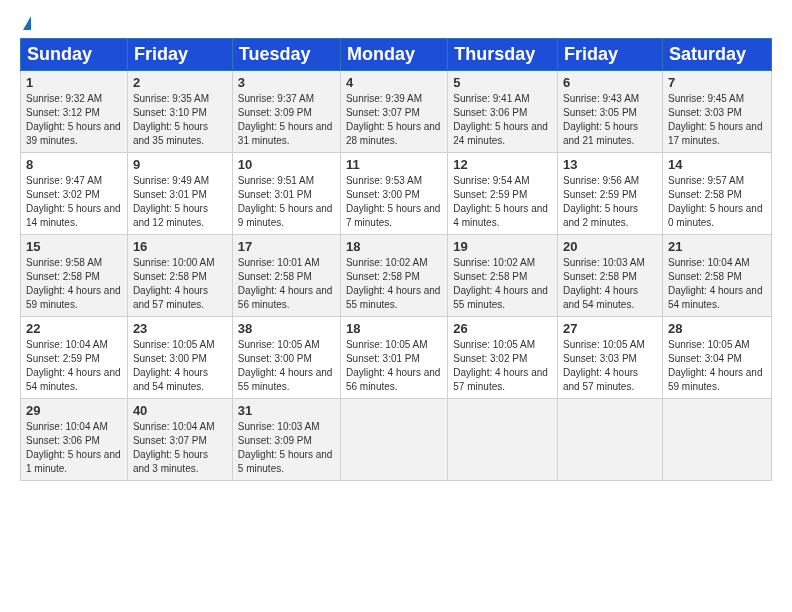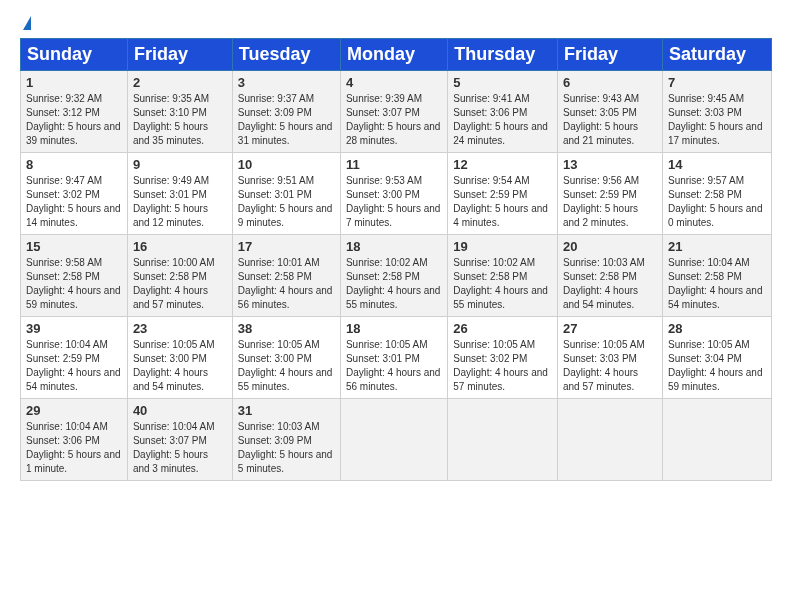--- a/index.html
+++ b/index.html
@@ -138,21 +138,21 @@
       <tr>
         <td><span class="day-number">15</span><span class="cell-text">Sunrise: 9:58 AM<br>Sunset: 2:58 PM<br>Daylight: 4 hours and 59 minutes.</span></td>
         <td><span class="day-number">16</span><span class="cell-text">Sunrise: 10:00 AM<br>Sunset: 2:58 PM<br>Daylight: 4 hours and 57 minutes.</span></td>
         <td><span class="day-number">17</span><span class="cell-text">Sunrise: 10:01 AM<br>Sunset: 2:58 PM<br>Daylight: 4 hours and 56 minutes.</span></td>
         <td><span class="day-number">18</span><span class="cell-text">Sunrise: 10:02 AM<br>Sunset: 2:58 PM<br>Daylight: 4 hours and 55 minutes.</span></td>
         <td><span class="day-number">19</span><span class="cell-text">Sunrise: 10:02 AM<br>Sunset: 2:58 PM<br>Daylight: 4 hours and 55 minutes.</span></td>
         <td><span class="day-number">20</span><span class="cell-text">Sunrise: 10:03 AM<br>Sunset: 2:58 PM<br>Daylight: 4 hours and 54 minutes.</span></td>
         <td><span class="day-number">21</span><span class="cell-text">Sunrise: 10:04 AM<br>Sunset: 2:58 PM<br>Daylight: 4 hours and 54 minutes.</span></td>
       </tr>
       <tr>
-        <td><span class="day-number">39</span><span class="cell-text">Sunrise: 10:04 AM<br>Sunset: 2:59 PM<br>Daylight: 4 hours and 54 minutes.</span></td>
+        <td><span class="day-number">22</span><span class="cell-text">Sunrise: 10:04 AM<br>Sunset: 2:59 PM<br>Daylight: 4 hours and 54 minutes.</span></td>
         <td><span class="day-number">23</span><span class="cell-text">Sunrise: 10:05 AM<br>Sunset: 3:00 PM<br>Daylight: 4 hours and 54 minutes.</span></td>
         <td><span class="day-number">38</span><span class="cell-text">Sunrise: 10:05 AM<br>Sunset: 3:00 PM<br>Daylight: 4 hours and 55 minutes.</span></td>
         <td><span class="day-number">18</span><span class="cell-text">Sunrise: 10:05 AM<br>Sunset: 3:01 PM<br>Daylight: 4 hours and 56 minutes.</span></td>
         <td><span class="day-number">26</span><span class="cell-text">Sunrise: 10:05 AM<br>Sunset: 3:02 PM<br>Daylight: 4 hours and 57 minutes.</span></td>
         <td><span class="day-number">27</span><span class="cell-text">Sunrise: 10:05 AM<br>Sunset: 3:03 PM<br>Daylight: 4 hours and 57 minutes.</span></td>
         <td><span class="day-number">28</span><span class="cell-text">Sunrise: 10:05 AM<br>Sunset: 3:04 PM<br>Daylight: 4 hours and 59 minutes.</span></td>
       </tr>
       <tr>
         <td><span class="day-number">29</span><span class="cell-text">Sunrise: 10:04 AM<br>Sunset: 3:06 PM<br>Daylight: 5 hours and 1 minute.</span></td>
         <td><span class="day-number">40</span><span class="cell-text">Sunrise: 10:04 AM<br>Sunset: 3:07 PM<br>Daylight: 5 hours and 3 minutes.</span></td>

